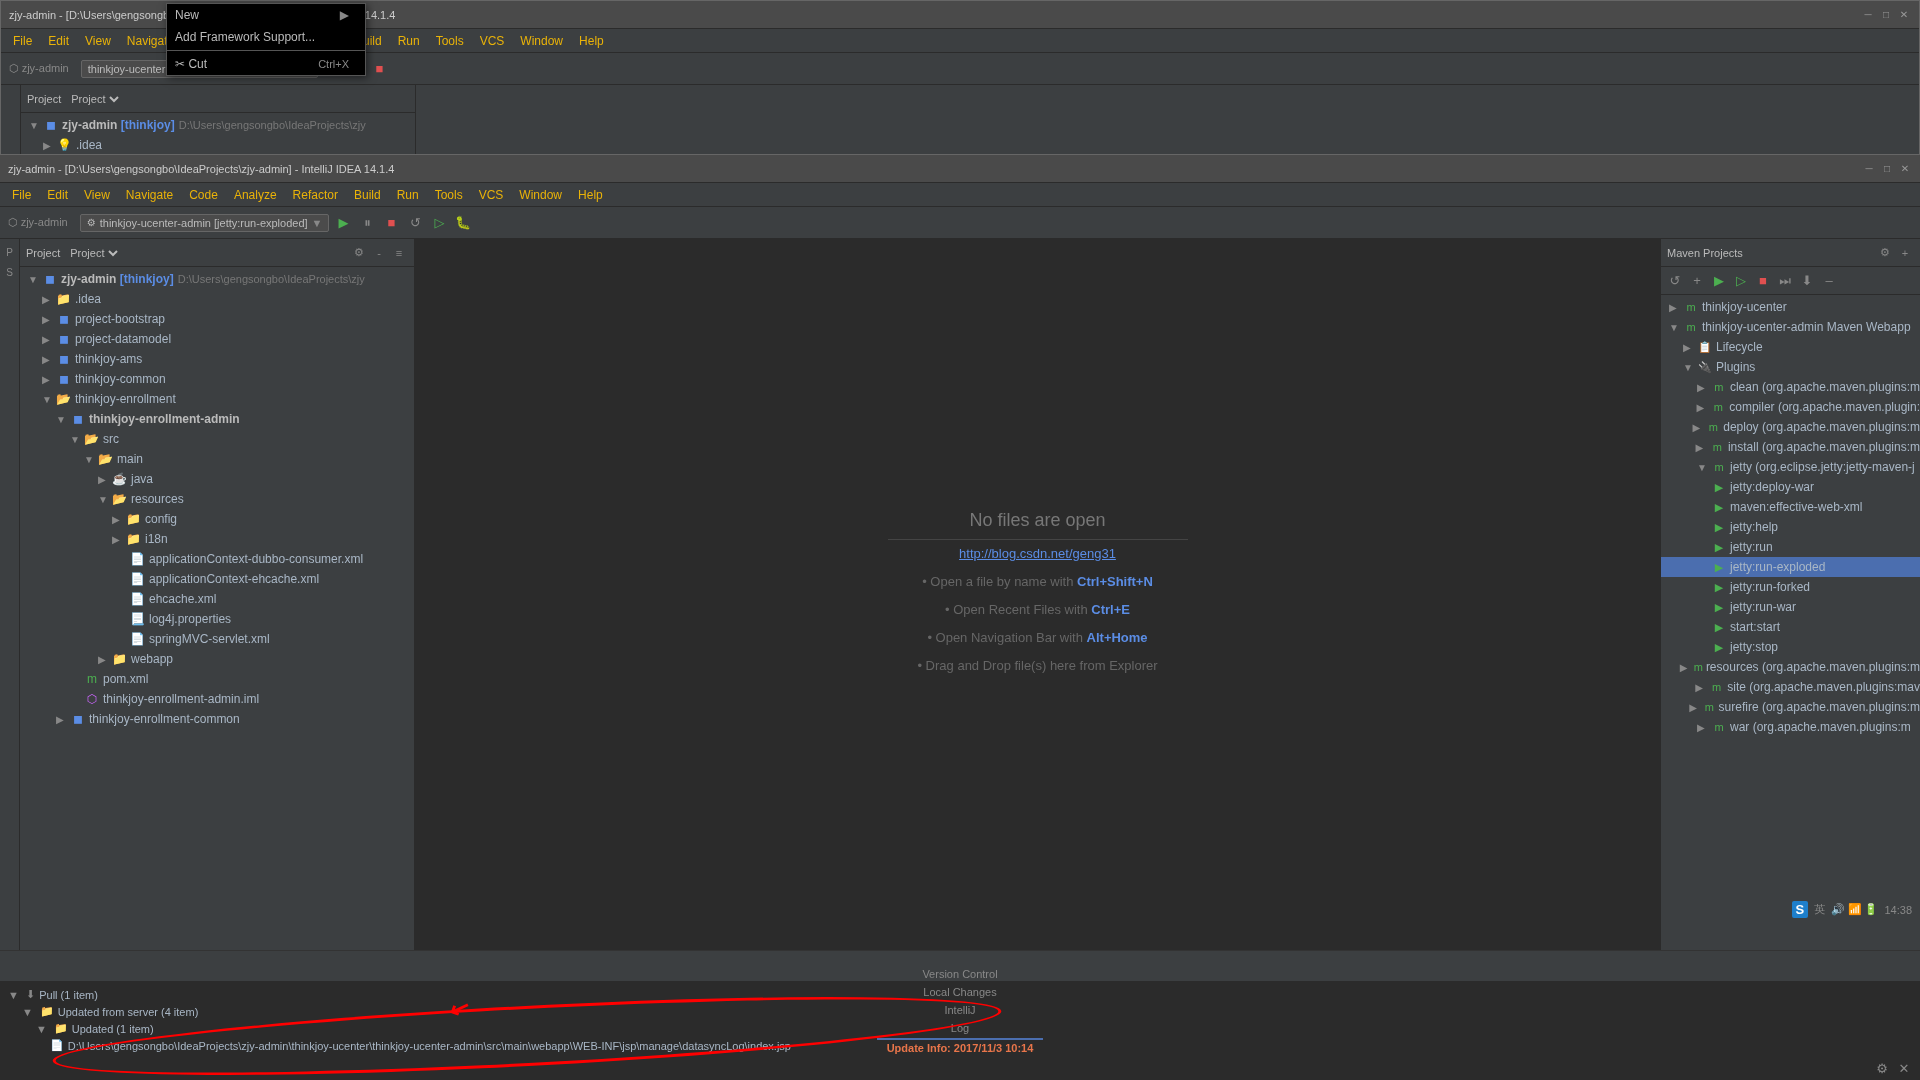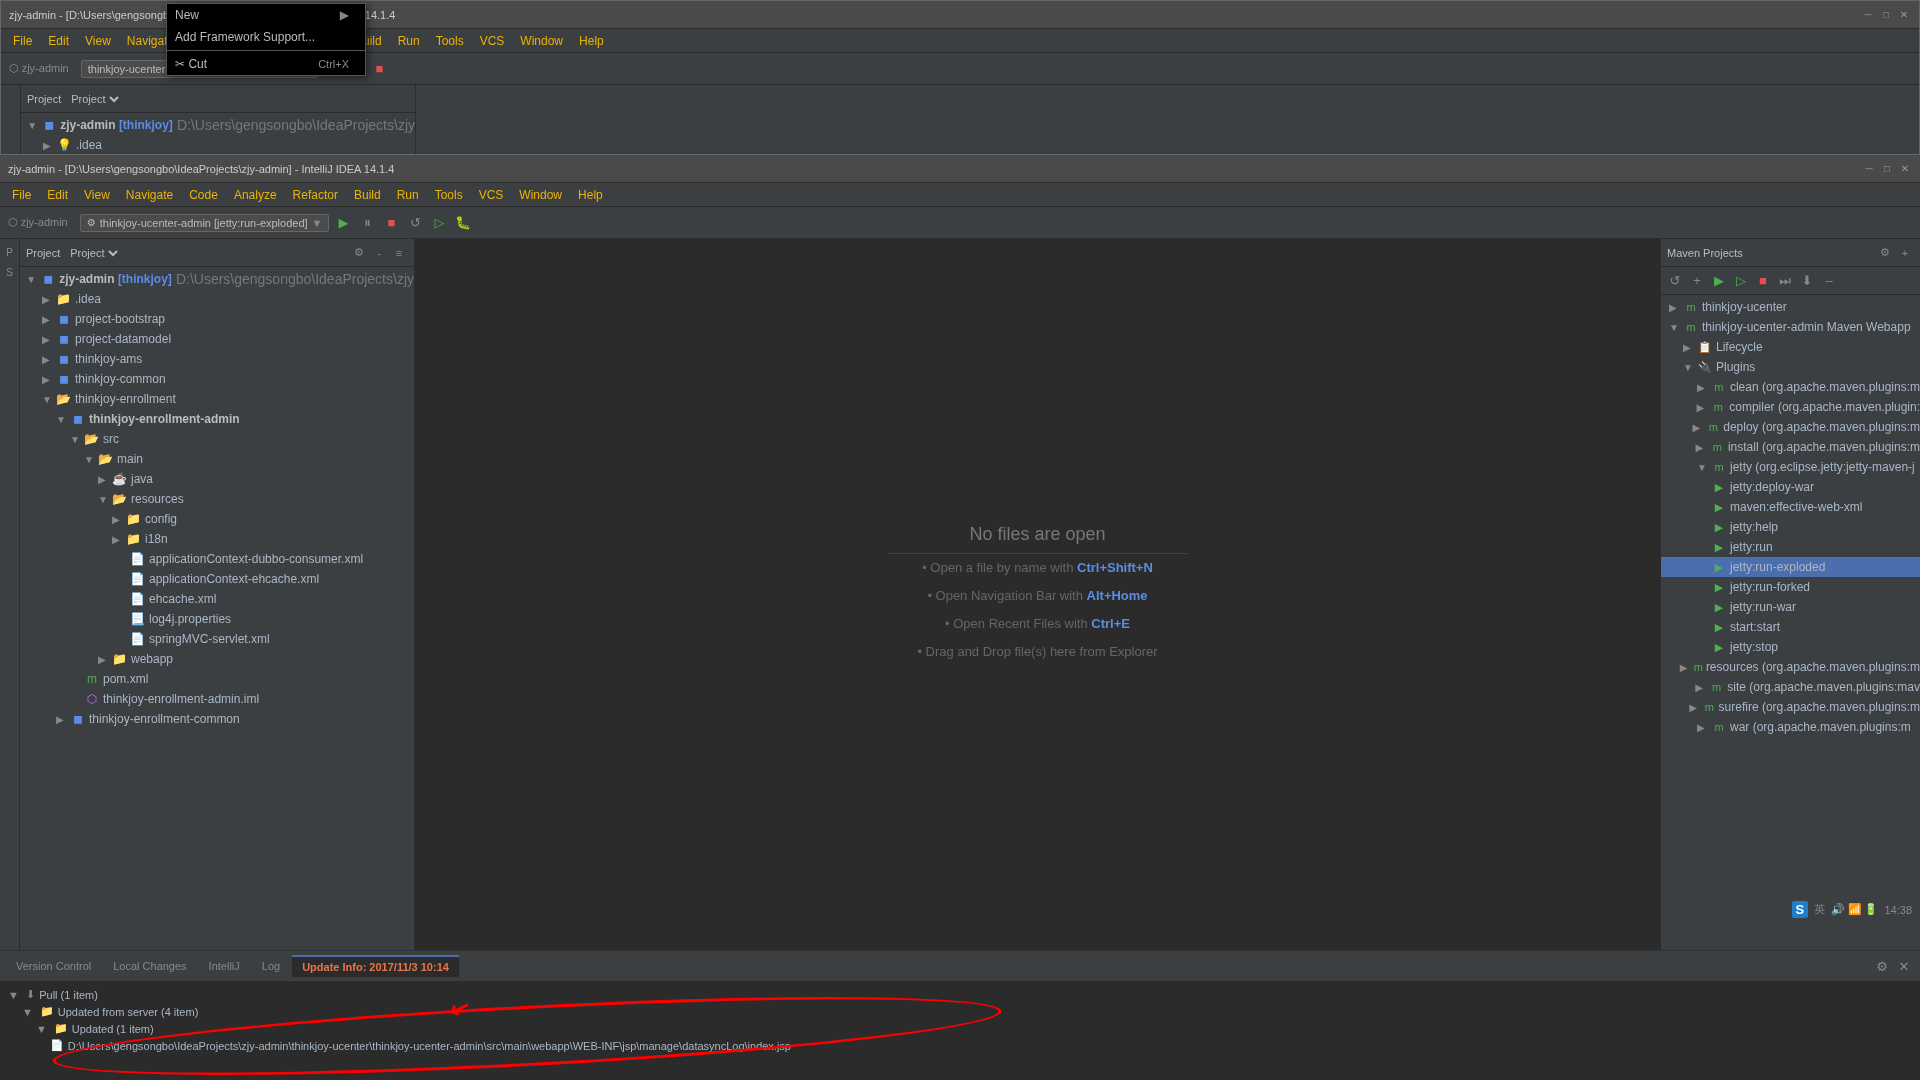--- a/index.html
+++ b/index.html
@@ -179,21 +179,21 @@
     }
     .icon-folder { color: #f0a830; }
     .icon-folder-open { color: #f0a830; }
     .icon-module { color: #5b8de5; }
     .icon-java { color: #5b8de5; }
     .icon-xml { color: #e8754a; }
     .icon-props { color: #888; }
     .icon-idea { color: #cc66ff; }
     .tree-label { font-size: 12px; color: #a9b7c6; }
     .tree-label.bold { font-weight: bold; color: #bbbbbb; }
-    .tree-label.gray { color: #777; font-size: 14px; }
+    .tree-label.gray { color: #777; font-size: 11px; }
 
     
     .editor-area {
       flex: 1;
       background: #2b2b2b;
       display: flex;
       align-items: center;
       justify-content: center;
       position: relative;
     }
@@ -271,20 +271,21 @@
     .maven-icon { width: 16px; height: 16px; margin-right: 3px; font-size: 11px; display: inline-flex; align-items: center; justify-content: center; }
     .maven-label { font-size: 12px; color: #a9b7c6; }
     .bottom-tabs {
       height: 24px;
       background: #3c3f41;
       display: flex;
       align-items: center;
       padding: 15px 6px;
       gap: 2px;
       border-bottom: 1px solid #2b2b2b;
+      flex-direction: column;
     }
     .bottom-tab {
       padding: 2px 10px;
       font-size: 11px;
       color: #888;
       cursor: pointer;
       height: 22px;
       display: flex;
       align-items: center;
     }
@@ -720,27 +721,30 @@
           <span class="tree-label">thinkjoy-enrollment-common</span>
         </div>
 
       </div>
     </div>
 
     <div class="editor-area">
       <div class="no-files-open">
         <div class="no-files-title">No files are open</div>
         <div class="no-files-hint">
+          <span class="hint-link">http://blog.csdn.net/geng31</span>
+        </div>
+        <div class="no-files-hint">
           • Open a file by name with <span class="hint-key">Ctrl+Shift+N</span>
+        </div>
+        <div class="no-files-hint">
+          • Open Recent Files with <span class="hint-key">Ctrl+E</span>
         </div>
         <div class="no-files-hint">
           • Open Navigation Bar with <span class="hint-key">Alt+Home</span>
-        </div>
-        <div class="no-files-hint">
-          • Open Recent Files with <span class="hint-key">Ctrl+E</span>
         </div>
         <div class="no-files-hint">
           • Drag and Drop file(s) here from Explorer
         </div>
       </div>
     </div>
 
     <div class="maven-panel">
       <div class="maven-header">
         <span>Maven Projects</span>

